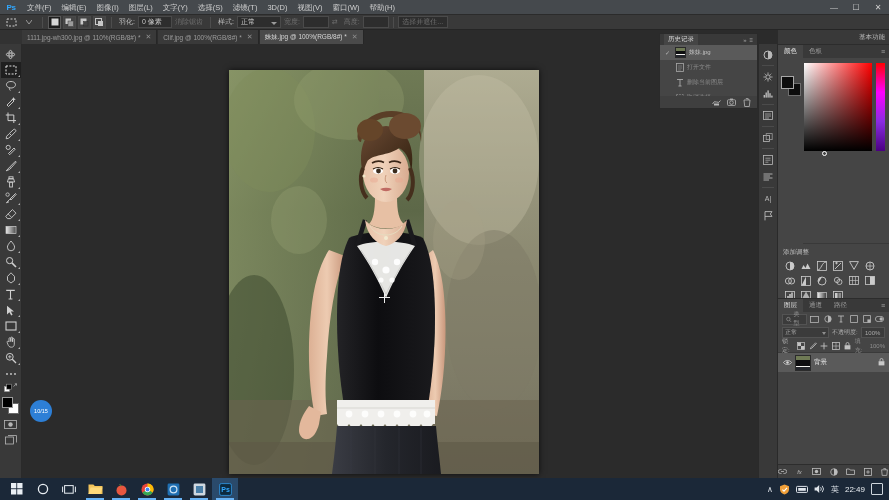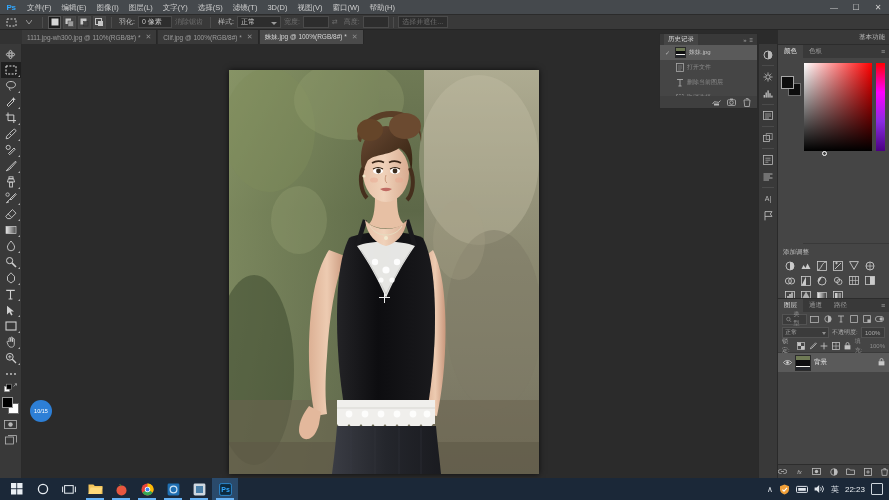--- a/index.html
+++ b/index.html
@@ -1097,18 +1097,18 @@
             <rect x="2.2" y="4" width="7.6" height="2.8" fill="#dfe4ea"></rect>
           </svg>
       </span>
       <span class="tb-tray-ico">
         <svg width="11" height="10" viewBox="0 0 11 10">
             <path d="M0.6 3.4 H2.6 L5.2 1 V9 L2.6 6.6 H0.6 Z" fill="#dfe4ea"></path>
             <path d="M6.6 3.2 a2.8 2.8 0 0 1 0 3.6 M8.2 1.8 a5 5 0 0 1 0 6.4" fill="none" stroke="#dfe4ea" stroke-width="0.9"></path>
           </svg>
       </span>
       <span class="tb-tray-ico">英</span>
-      <span class="tb-clock">22:23</span>
+      <span class="tb-clock">22:49</span>
       <span class="tb-notify"></span>
     </div>
   </div>
 
 </div>
 
 </body></html>

